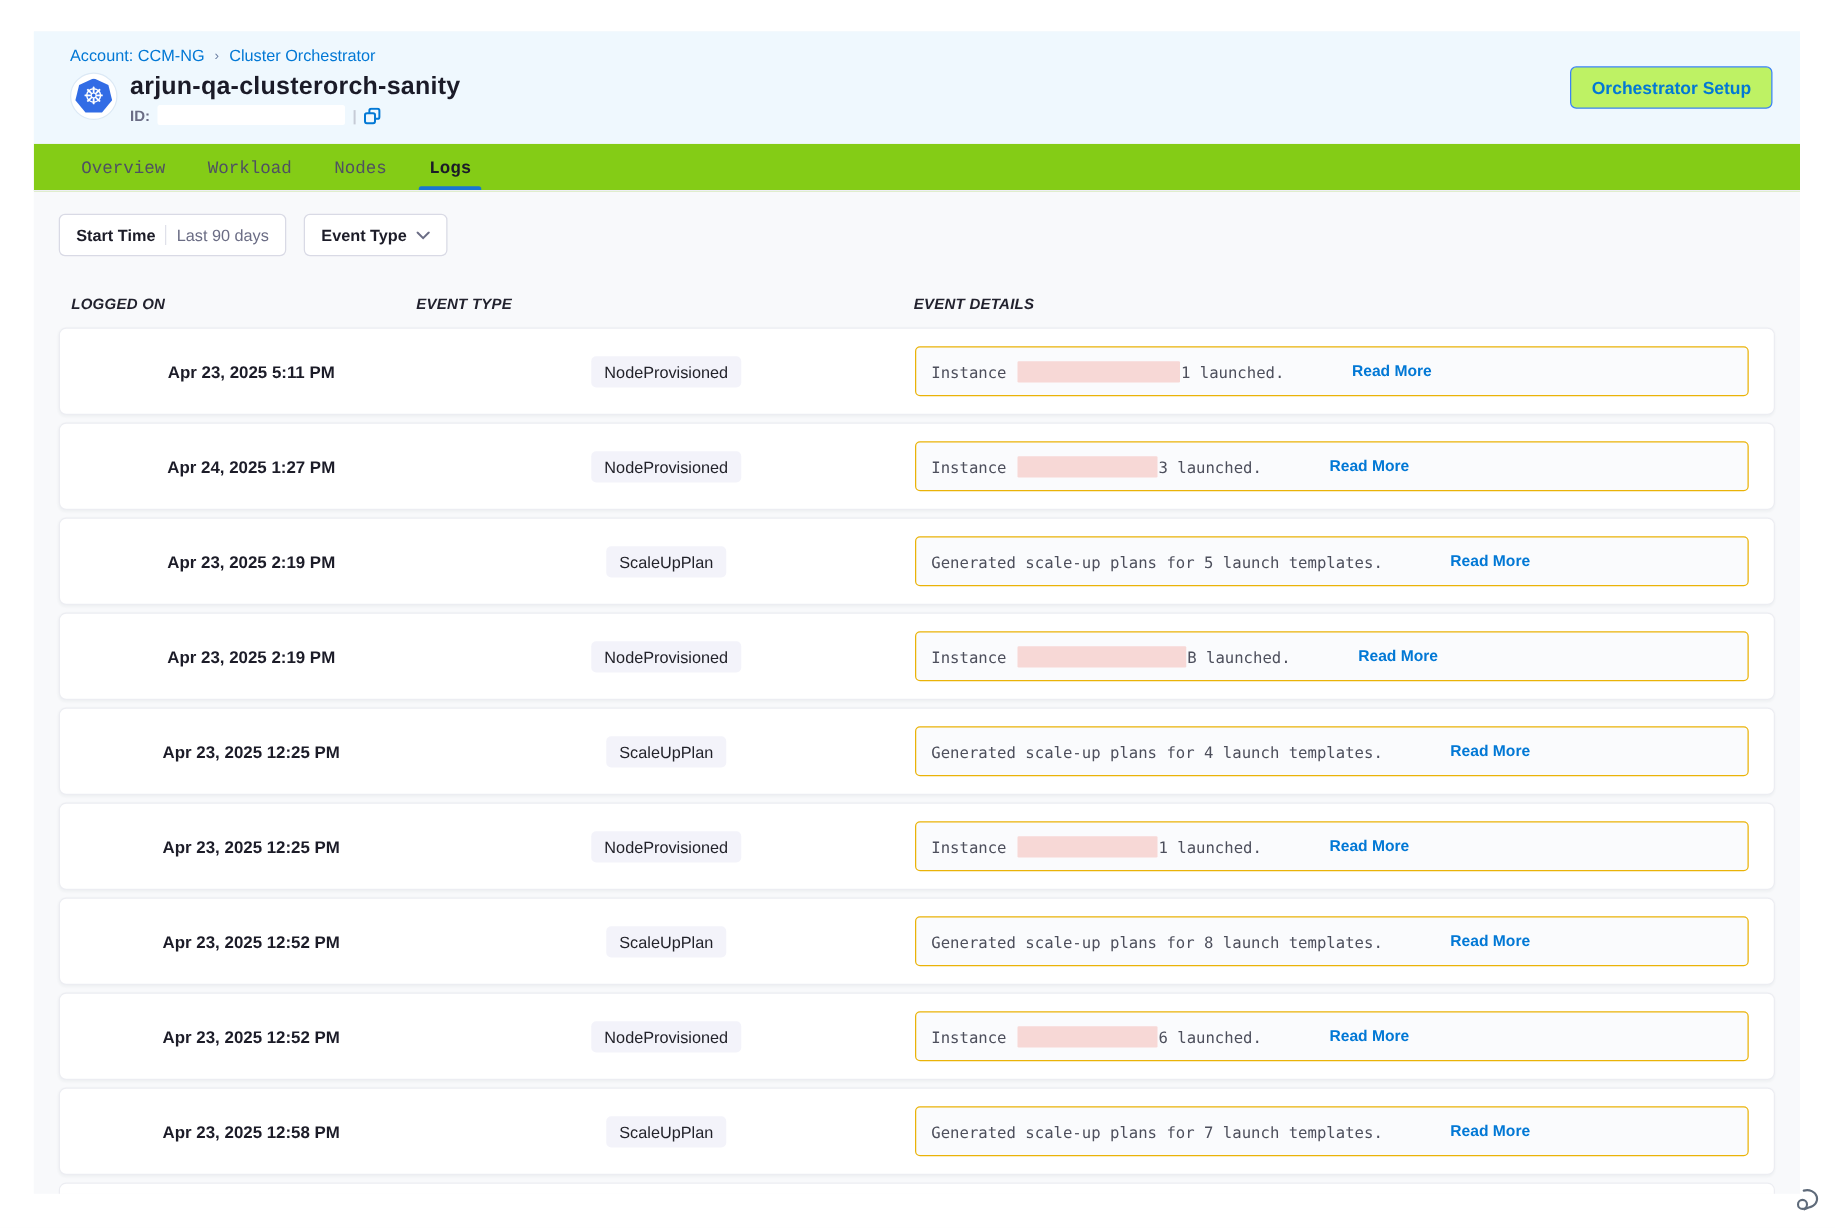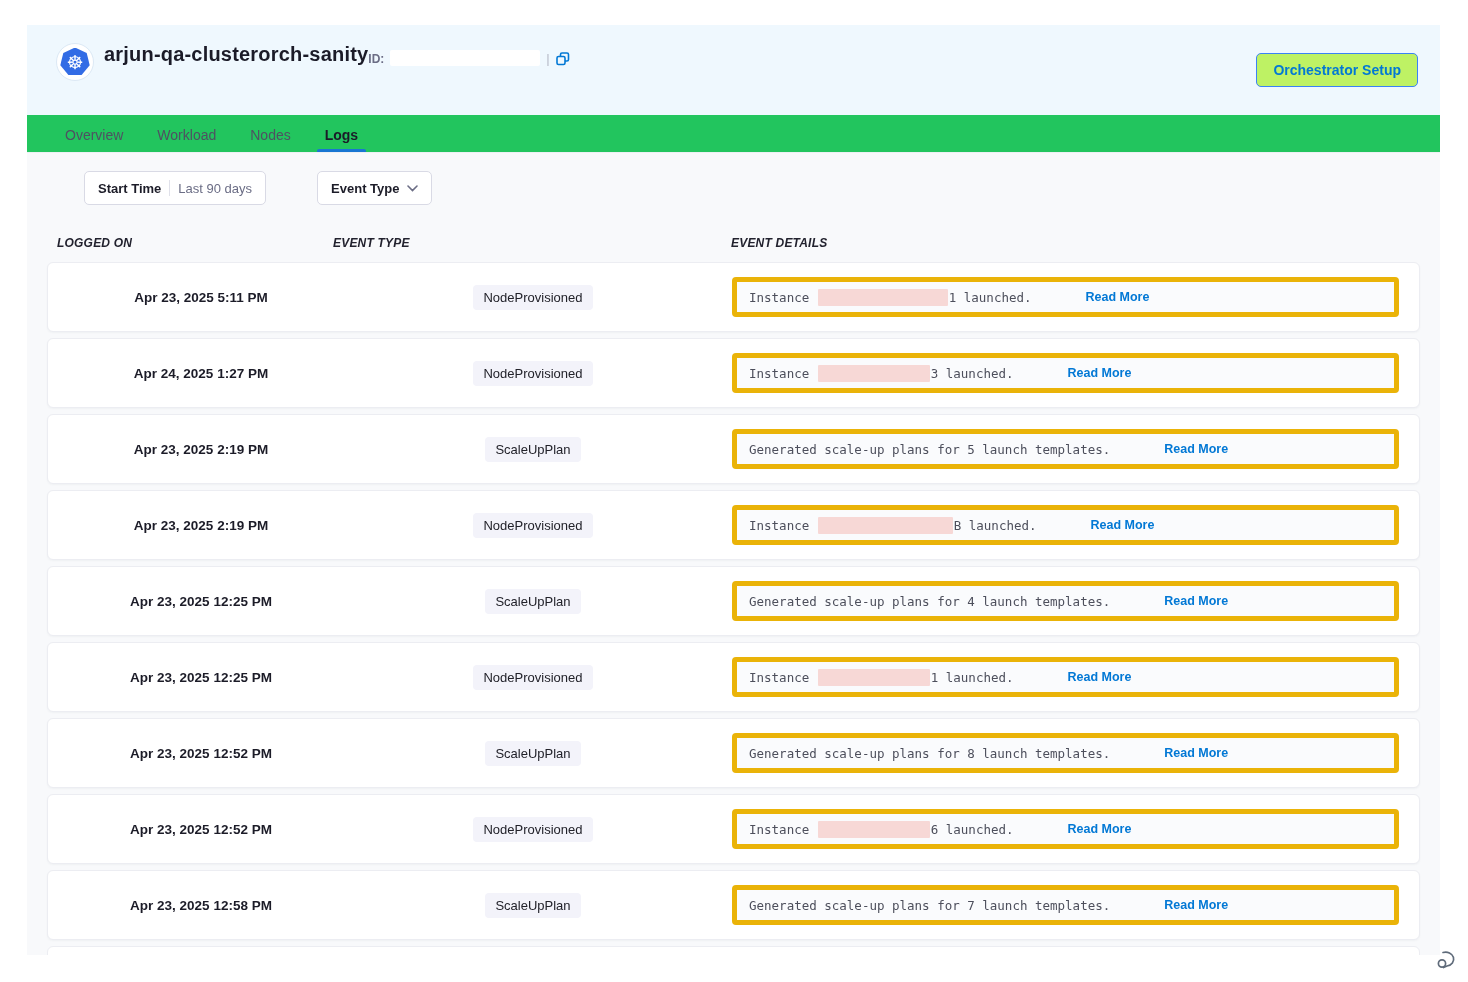--- a/index.html
+++ b/index.html
@@ -8,64 +8,69 @@
   .frame { position: absolute; left: 27px; top: 25px; width: 1413px; height: 930px; overflow: hidden; background: #f8f9fb; }
 
   
   .header { background: #eff8fe; padding: 12px 20px 10px 29px; height: 90px; position: relative; }
   .breadcrumb { font-size: 13px; color: #0278d5; display: flex; gap: 8px; align-items: center; }
   .breadcrumb .sep { color: #6b7fa3; font-size: 11px; }
   .breadcrumb a { color: #0278d5; text-decoration: none; cursor: pointer; }
   .title-row { display: flex; align-items: flex-start; margin-top: 6px; gap: 10px; }
   .k8s-badge { width: 38px; height: 38px; border-radius: 50%; background: #ffffff; border: 1px solid #dcе9f5; border: 1px solid #dce9f5; display: flex; align-items: center; justify-content: center; }
   .k8s-hept { width: 30px; height: 29px; background: #326ce5; clip-path: polygon(50% 0%, 89% 19%, 99% 61%, 72% 95%, 28% 95%, 1% 61%, 11% 19%); display: flex; align-items: center; justify-content: center; color: #ffffff; font-size: 19px; line-height: 1; }
-  .title-block { display: flex; }
+  .title-block { display: flex; flex-direction: column; }
   .page-title { font-size: 20px; font-weight: 700; color: #1b1b28; letter-spacing: .2px; }
   .id-row { display: flex; align-items: flex-end; gap: 6px; margin-top: 3px; font-weight: bold; }
   .id-label { font-size: 12px; color: #6b6d85; }
   .id-redacted { width: 150px; height: 16px; background: #ffffff; border-radius: 2px; }
   .id-divider { color: #c6cbd6; font-size: 12px; }
   .setup-btn { position: absolute; right: 22px; top: 28px; height: 34px; padding: 0 16px; background: #bef264; border: 1px solid #3b82f6; border-radius: 5px; color: #0278d5; font-weight: 700; font-size: 14px; font-family: "Liberation Sans", sans-serif; cursor: pointer; }
 
   
-  .tabbar { background: #22c55e; height: 38px; display: flex; align-items: stretch; padding-left: 38px; gap: 34px; border-bottom: 1px solid #eef0f4; }
+  .tabbar { background: #84cc16; height: 38px; display: flex; align-items: stretch; padding-left: 38px; gap: 34px; border-bottom: 1px solid #eef0f4; font-family: Liberation Mono, monospace; }
   .tab { display: flex; align-items: center; font-size: 14px; color: #4f5162; cursor: pointer; position: relative; padding-top: 2px; }
   .tab.active { color: #1b1b28; font-weight: 700; }
   .tab.active::after { content: ""; position: absolute; left: -8px; right: -8px; bottom: 0; height: 3px; background: #1976d2; border-radius: 2px 2px 0 0; }
 
   
   .body { padding: 18px 20px 0 20px; }
   .filters { display: flex; gap: 14px; }
-  .chip { display: flex; align-items: center; gap: 8px; height: 34px; padding: 0 13px; background: #ffffff; border: 1px solid #d9dae5; border-radius: 5px; cursor: pointer; margin-left: 37px; }
+  .chip { display: flex; align-items: center; gap: 8px; height: 34px; padding: 0 13px; background: #ffffff; border: 1px solid #d9dae5; border-radius: 5px; cursor: pointer; }
   .chip-label { font-size: 13px; font-weight: 700; color: #1c1c28; }
   .chip-div { width: 1px; height: 16px; background: #e0e1ea; }
   .chip-value { font-size: 13px; color: #6b6d85; }
   .chev { display: flex; align-items: center; }
 
   
   .thead { display: grid; grid-template-columns: 276px 398px 1fr; padding: 0 0 0 10px; margin-top: 31px; }
   .th { font-size: 12px; font-weight: 700; color: #22222e; letter-spacing: .2px; font-style: italic; }
   .rows { margin-top: 12px; display: flex; flex-direction: column; gap: 6px; }
   .row-card { background: #ffffff; border: 1px solid #ecedf2; border-radius: 6px; box-shadow: 0 1px 2px rgba(30,40,60,.04); height: 70px; display: grid; grid-template-columns: 266px 398px 1fr; align-items: center; padding: 0 20px; text-align: center; }
   .cell-date { font-size: 13.5px; font-weight: 700; color: #1c1c28; }
   .badge { display: inline-block; background: #f3f3fa; border-radius: 4px; padding: 5px 10px; font-size: 13px; color: #22222a; justify-self: start; }
-  .details-box { background: #fafbfd; border: 5px solid #eab308; border-radius: 4px; height: 40px; display: flex; align-items: center; padding: 0 12px; margin-right: 0; }
+  .details-box { background: #fafbfd; border: 1px solid #eab308; border-radius: 4px; height: 40px; display: flex; align-items: center; padding: 0 12px; margin-right: 0; }
   .mono { font-family: "DejaVu Sans Mono", monospace; font-size: 12.5px; color: #4d4f5c; white-space: pre; }
   .redaction { display: inline-block; height: 17px; background: #f7d8d6; border-radius: 1px; vertical-align: middle; margin: 0 1px; }
   .read-more { font-size: 12.5px; font-weight: 600; color: #0278d5; margin-left: 6px; text-decoration: none; cursor: pointer; white-space: nowrap; padding-left: 48px; }
   .partial-card { background: #ffffff; border: 1px solid #ecedf2; border-radius: 6px; height: 70px; }
 
   .help-fab { position: absolute; right: 6px; bottom: 8px; width: 30px; height: 30px; display: flex; align-items: center; justify-content: center; cursor: pointer; background: transparent; }
 </style>
 </head>
 <body>
 
 <div class="frame">
 
   <div class="header">
+    <div class="breadcrumb">
+      <a>Account: CCM-NG</a>
+      <span class="sep">›</span>
+      <a>Cluster Orchestrator</a>
+    </div>
     <div class="title-row">
       <div class="k8s-badge">
         <div class="k8s-hept">
             <span>☸</span>
           </div>
       </div>
       <div class="title-block">
         <div class="page-title">arjun-qa-clusterorch-sanity</div>
         <div class="id-row">
           <span class="id-label">ID:</span>

